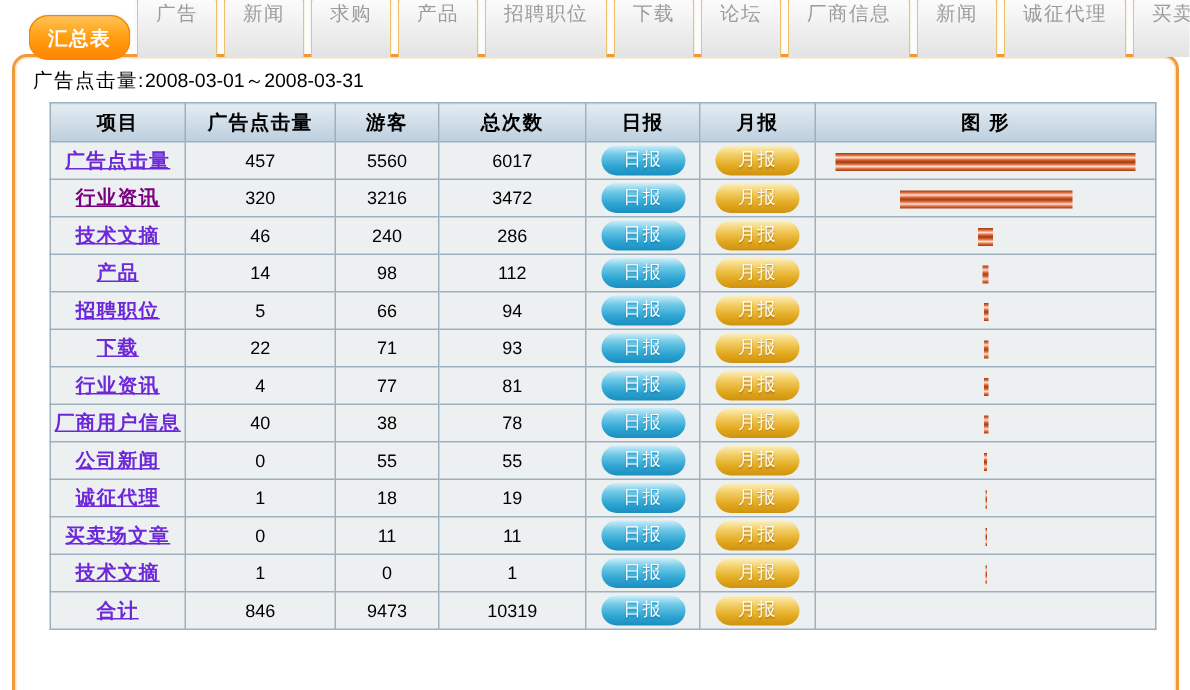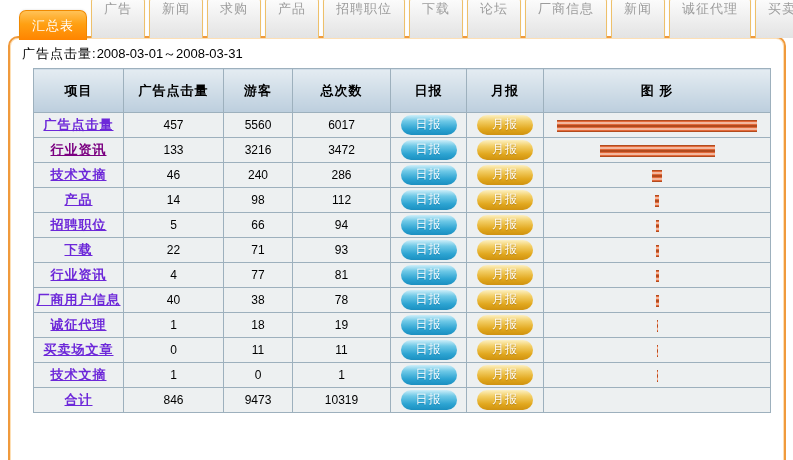--- a/index.html
+++ b/index.html
@@ -18,22 +18,23 @@
     border:1px solid #eec06a; border-bottom:none;
     border-radius:7px 7px 0 0;
     background:linear-gradient(#fefefe, #e3e3e3);
     color:#9c9c9c; font-size:13px; letter-spacing:1px;
     box-shadow:0 -1px 2px rgba(0,0,0,0.06);
     cursor:pointer; white-space:nowrap;
   }
   .tab.active {
     height:30px; line-height:29px;
     background:linear-gradient(#ffc257, #ffa012 45%, #ff8400);
-    border-color:#f08900; color:#ffffff; font-weight:normal;
+    border-color:#f08900; color:#ffffff; font-weight:bold;
     margin-bottom:-2px;
+    border-radius:13px;
   }
   
   .panel {
     position:absolute; left:8px; top:36px; width:778px; height:450px;
     background:#ffffff; border:2px solid #f09a3c; border-radius:10px;
     box-shadow:0 0 0 1px #fddfb5 inset;
   }
   .period-line {
     margin:7px 0 5px 12px; font-size:13px; color:#000000;
   }
@@ -41,21 +42,21 @@
   
   table.stats {
     margin-left:23px; border-collapse:collapse; table-layout:fixed;
     width:737px; font-size:12px;
   }
   table.stats th, table.stats td {
     border:1px solid #9db0bd; text-align:center; padding:0;
     background:#edf0f1; height:25px; color:#000;
   }
   table.stats th {
-    height:44px; font-size:13px; font-weight:bold; color:#000;
+    height:26px; font-size:13px; font-weight:bold; color:#000;
     background:linear-gradient(#e4ecf2, #bccedd);
     letter-spacing:1px;
   }
   a.item-link {
     color:#6d28d9; font-weight:bold; font-size:13px;
     text-decoration:underline; letter-spacing:1px; cursor:pointer;
   }
   a.item-link.visited { color:#7b0081; }
   .btn {
     display:inline-block; width:56px; height:20px; line-height:19px;
@@ -127,21 +128,21 @@
           <td><a class="item-link">广告点击量</a></td>
           <td>457</td>
           <td>5560</td>
           <td>6017</td>
           <td><span class="btn daily">日报</span></td>
           <td><span class="btn monthly">月报</span></td>
           <td class="graph-cell"><span class="bar" style="width: 200px;"></span></td>
         </tr>
         <tr>
           <td><a class="item-link visited">行业资讯</a></td>
-          <td>133</td>
+          <td>320</td>
           <td>3216</td>
           <td>3472</td>
           <td><span class="btn daily">日报</span></td>
           <td><span class="btn monthly">月报</span></td>
           <td class="graph-cell"><span class="bar" style="width: 115px;"></span></td>
         </tr>
         <tr>
           <td><a class="item-link">技术文摘</a></td>
           <td>46</td>
           <td>240</td>
@@ -189,20 +190,29 @@
         <tr>
           <td><a class="item-link">厂商用户信息</a></td>
           <td>40</td>
           <td>38</td>
           <td>78</td>
           <td><span class="btn daily">日报</span></td>
           <td><span class="btn monthly">月报</span></td>
           <td class="graph-cell"><span class="bar" style="width: 3px;"></span></td>
         </tr>
         <tr>
+          <td><a class="item-link">公司新闻</a></td>
+          <td>0</td>
+          <td>55</td>
+          <td>55</td>
+          <td><span class="btn daily">日报</span></td>
+          <td><span class="btn monthly">月报</span></td>
+          <td class="graph-cell"><span class="bar" style="width: 2px;"></span></td>
+        </tr>
+        <tr>
           <td><a class="item-link">诚征代理</a></td>
           <td>1</td>
           <td>18</td>
           <td>19</td>
           <td><span class="btn daily">日报</span></td>
           <td><span class="btn monthly">月报</span></td>
           <td class="graph-cell"><span class="bar" style="width: 1px;"></span></td>
         </tr>
         <tr>
           <td><a class="item-link">买卖场文章</a></td>

